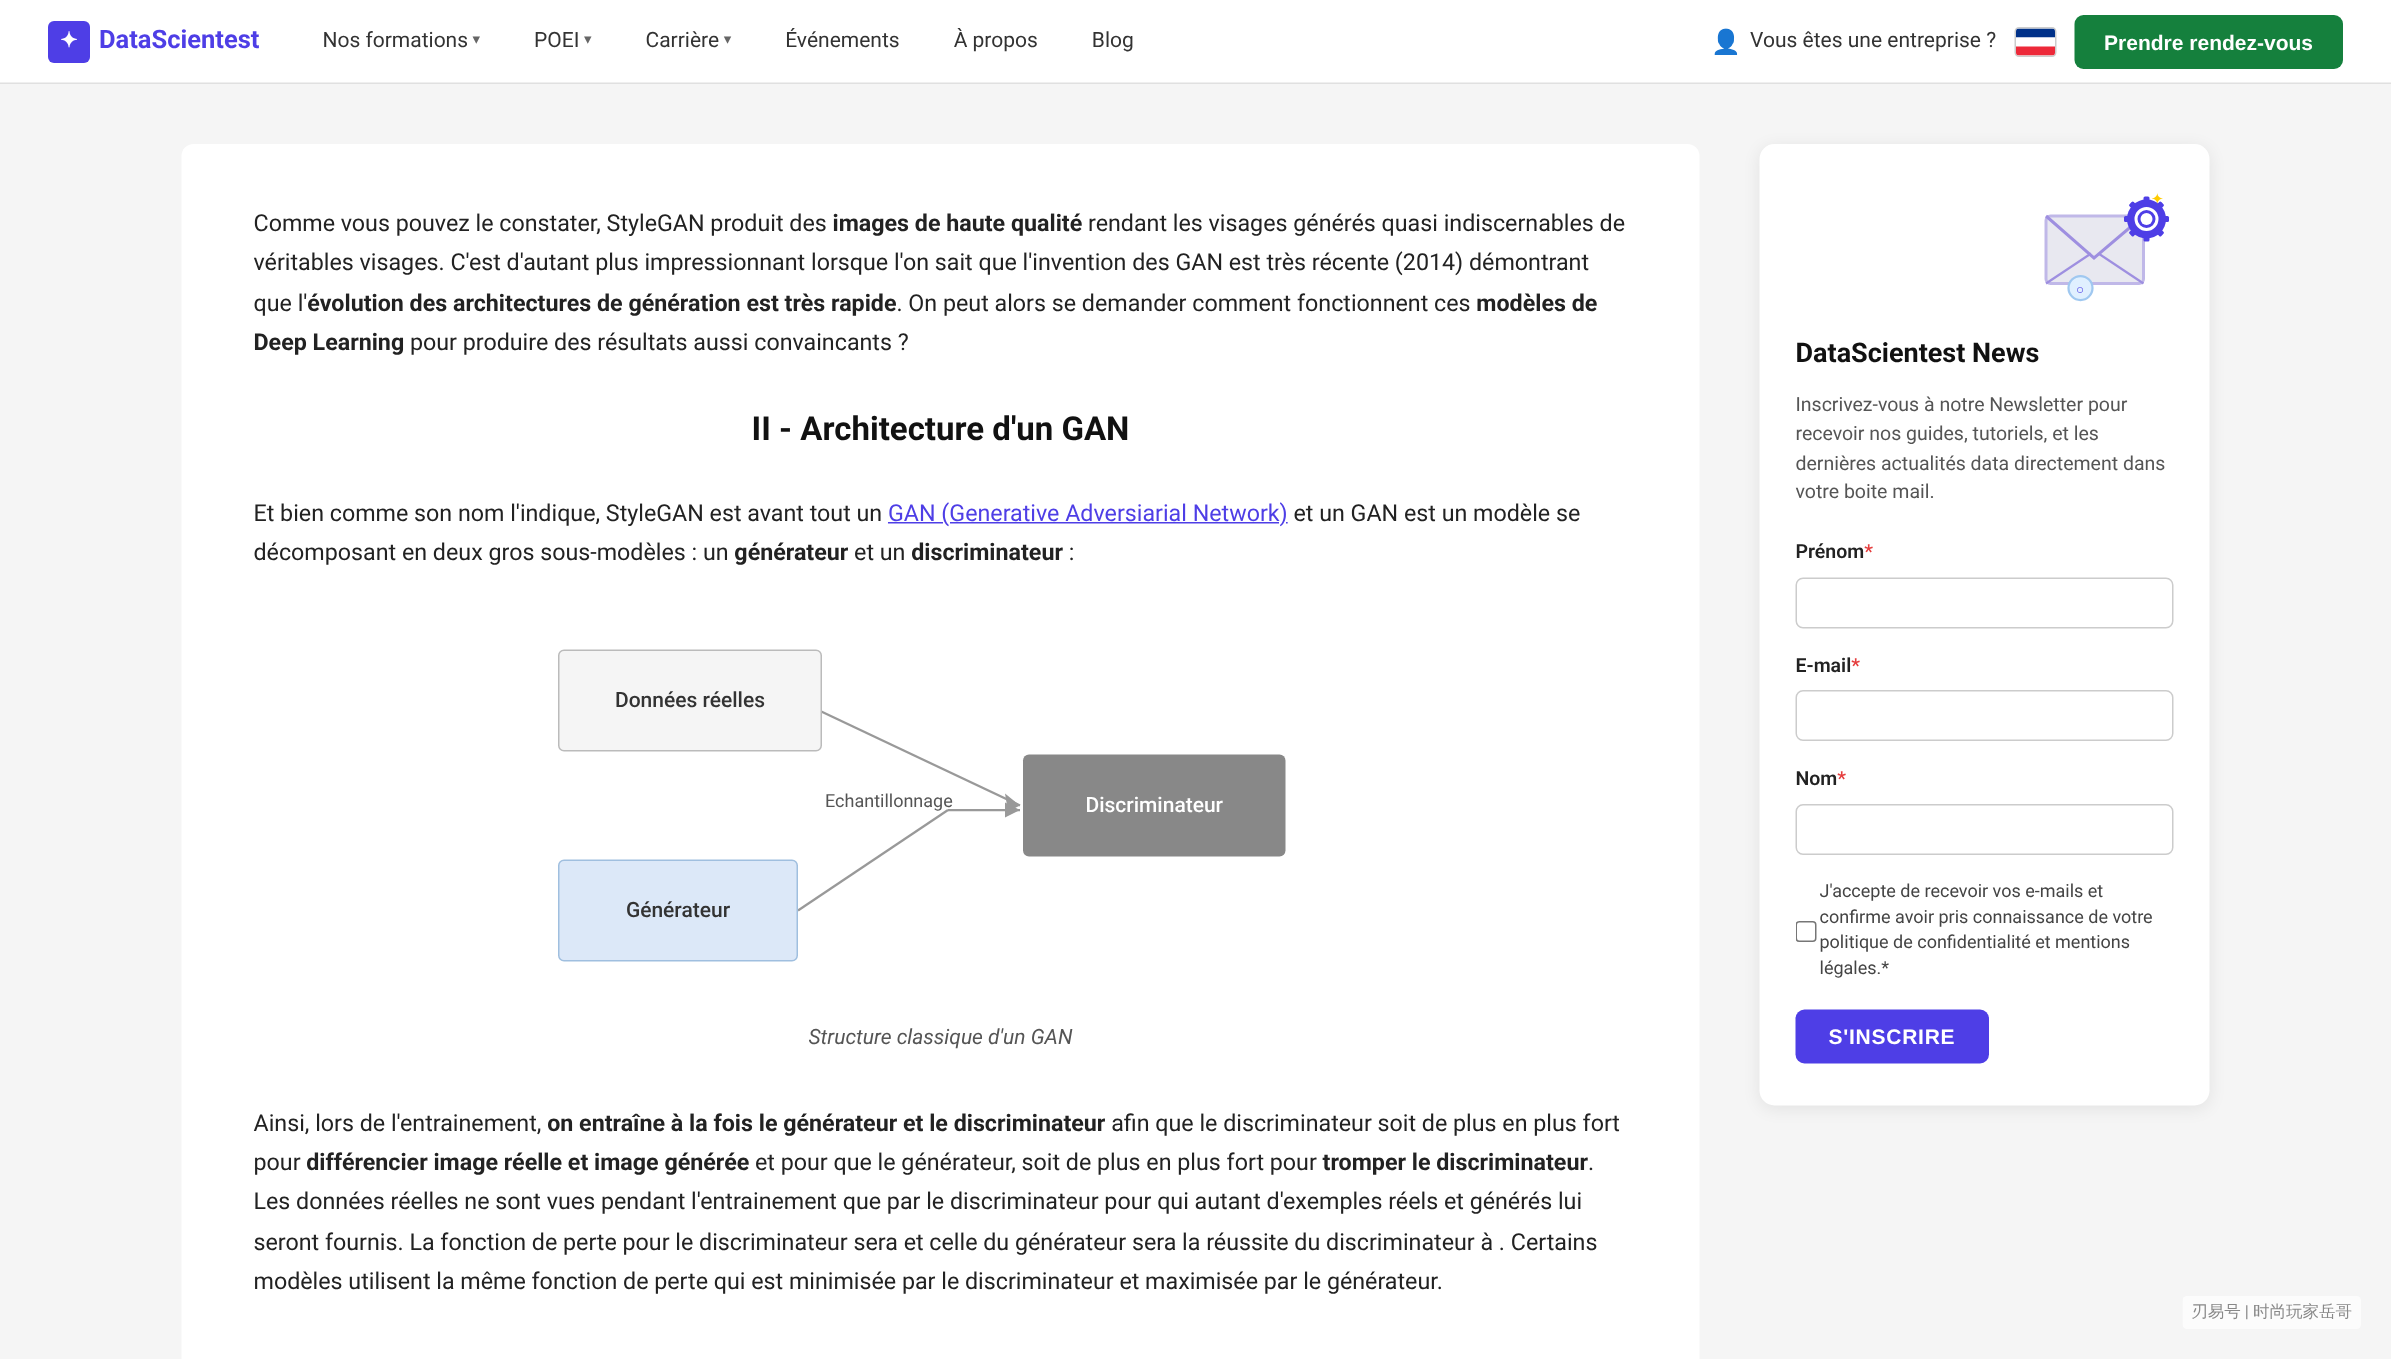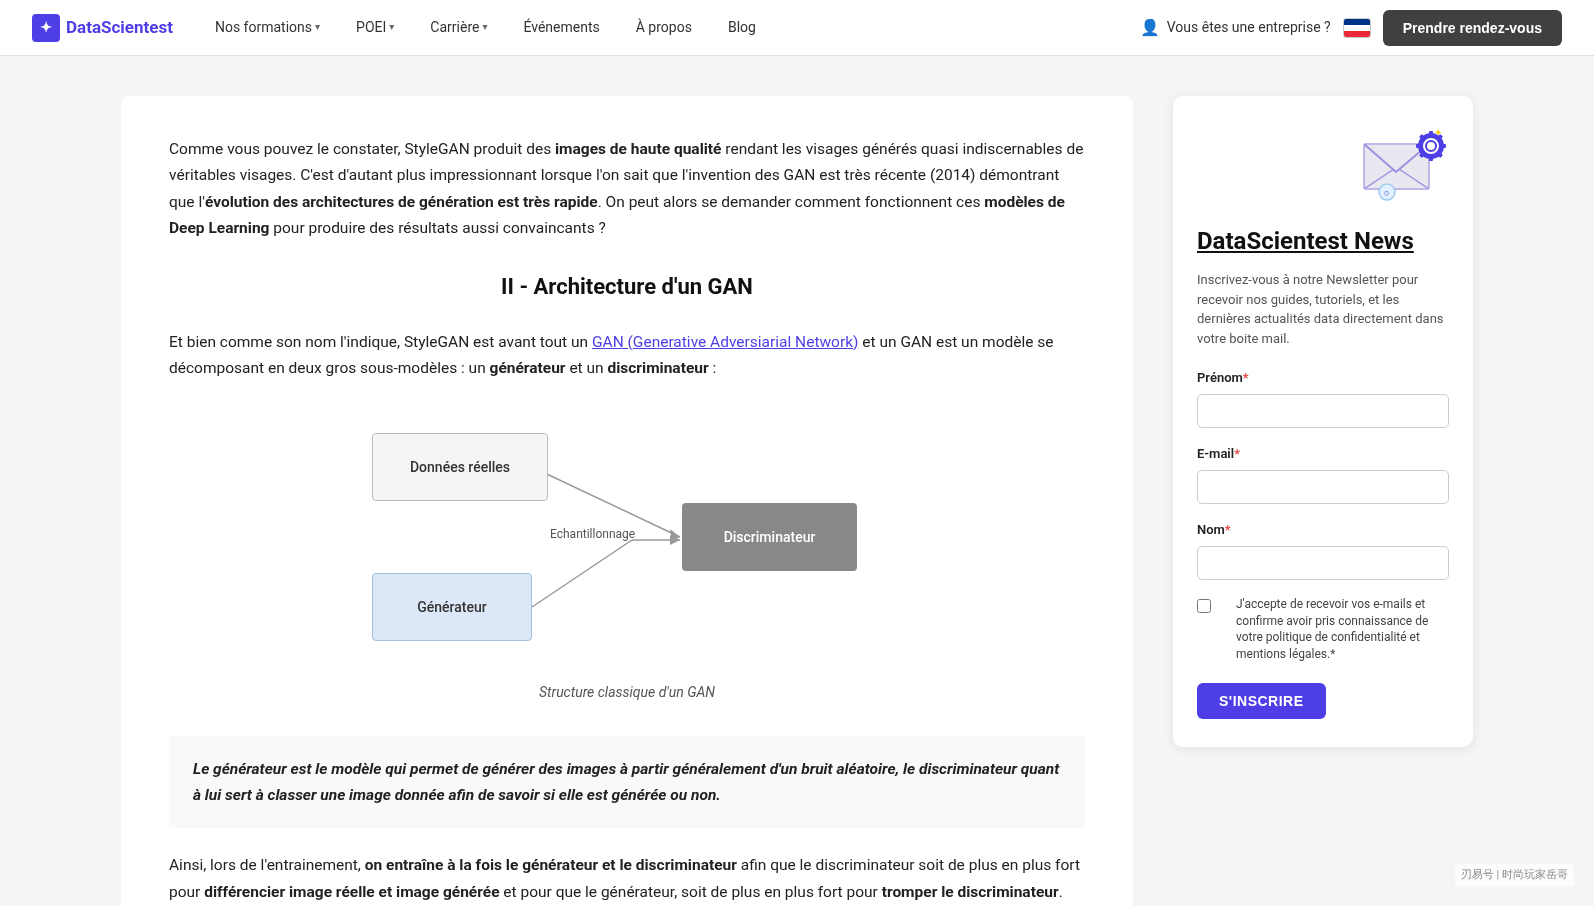--- a/index.html
+++ b/index.html
@@ -79,21 +79,21 @@
       width: 28px; height: 20px;
       border: 1px solid #ccc;
       border-radius: 3px;
       overflow: hidden;
       display: flex; flex-direction: column;
     }
     .flag-blue { background: #003189; flex: 1; }
     .flag-white { background: #fff; flex: 1; }
     .flag-red { background: #ED2939; flex: 1; }
     .btn-primary {
-      background: #404040;
+      background: #15803d;
       color: #fff;
       border: none;
       padding: 10px 20px;
       border-radius: 6px;
       font-size: 14px;
       font-weight: 600;
       cursor: pointer;
       white-space: nowrap;
     }
 
@@ -242,25 +242,24 @@
       border-radius: 10px;
       padding: 28px 24px;
       box-shadow: 0 2px 12px rgba(0,0,0,0.08);
     }
     .sidebar-icon-area {
       display: flex;
       justify-content: flex-end;
       margin-bottom: 8px;
     }
     .sidebar-card-title {
-      font-size: 24px;
+      font-size: 18px;
       font-weight: 700;
       color: #111;
       margin-bottom: 10px;
-      text-decoration: underline;
     }
     .sidebar-card-desc {
       font-size: 13px;
       color: #555;
       line-height: 1.5;
       margin-bottom: 20px;
     }
     .form-group {
       margin-bottom: 16px;
     }
@@ -278,22 +277,22 @@
       width: 100%;
       border: 1.5px solid #ccc;
       border-radius: 5px;
       padding: 8px 10px;
       font-size: 14px;
       color: #222;
       outline: none;
     }
     .form-checkbox-row {
       display: flex;
-      align-items: flex-start;
-      gap: 25px;
+      align-items: center;
+      gap: 2px;
       margin-bottom: 20px;
     }
     .form-checkbox {
       margin-top: 3px;
       width: 14px; height: 14px;
       flex-shrink: 0;
     }
     .form-checkbox-label {
       font-size: 12px;
       color: #444;
@@ -409,23 +408,20 @@
         </div>
 
         <div class="echantillonnage-label">
           <span>Echantillonnage</span>
         </div>
 
       </div>
       <p class="diagram-caption">Structure classique d'un GAN</p>
     </div>
 
-    <div class="quote-block">
-      <em>Le générateur est le modèle qui permet de générer des images à partir généralement d'un bruit aléatoire, le discriminateur quant à lui sert à classer une image donnée afin de savoir si elle est générée ou non.</em>
-    </div>
 
     <p class="body-paragraph">
       Ainsi, lors de l'entrainement, <strong>on entraîne à la fois le générateur et le discriminateur</strong> afin que le discriminateur soit de plus en plus fort pour <strong>différencier image réelle et image générée</strong> et pour que le générateur, soit de plus en plus fort pour <strong>tromper le discriminateur</strong>. Les données réelles ne sont vues pendant l'entrainement que par le discriminateur pour qui autant d'exemples réels et générés lui seront fournis. La fonction de perte pour le discriminateur sera  et celle du générateur sera la réussite du discriminateur à . Certains modèles utilisent la même fonction de perte qui est minimisée par le discriminateur et maximisée par le générateur.
     </p>
 
   </div>
 
   <aside class="sidebar">
     <div class="sidebar-card">
 

